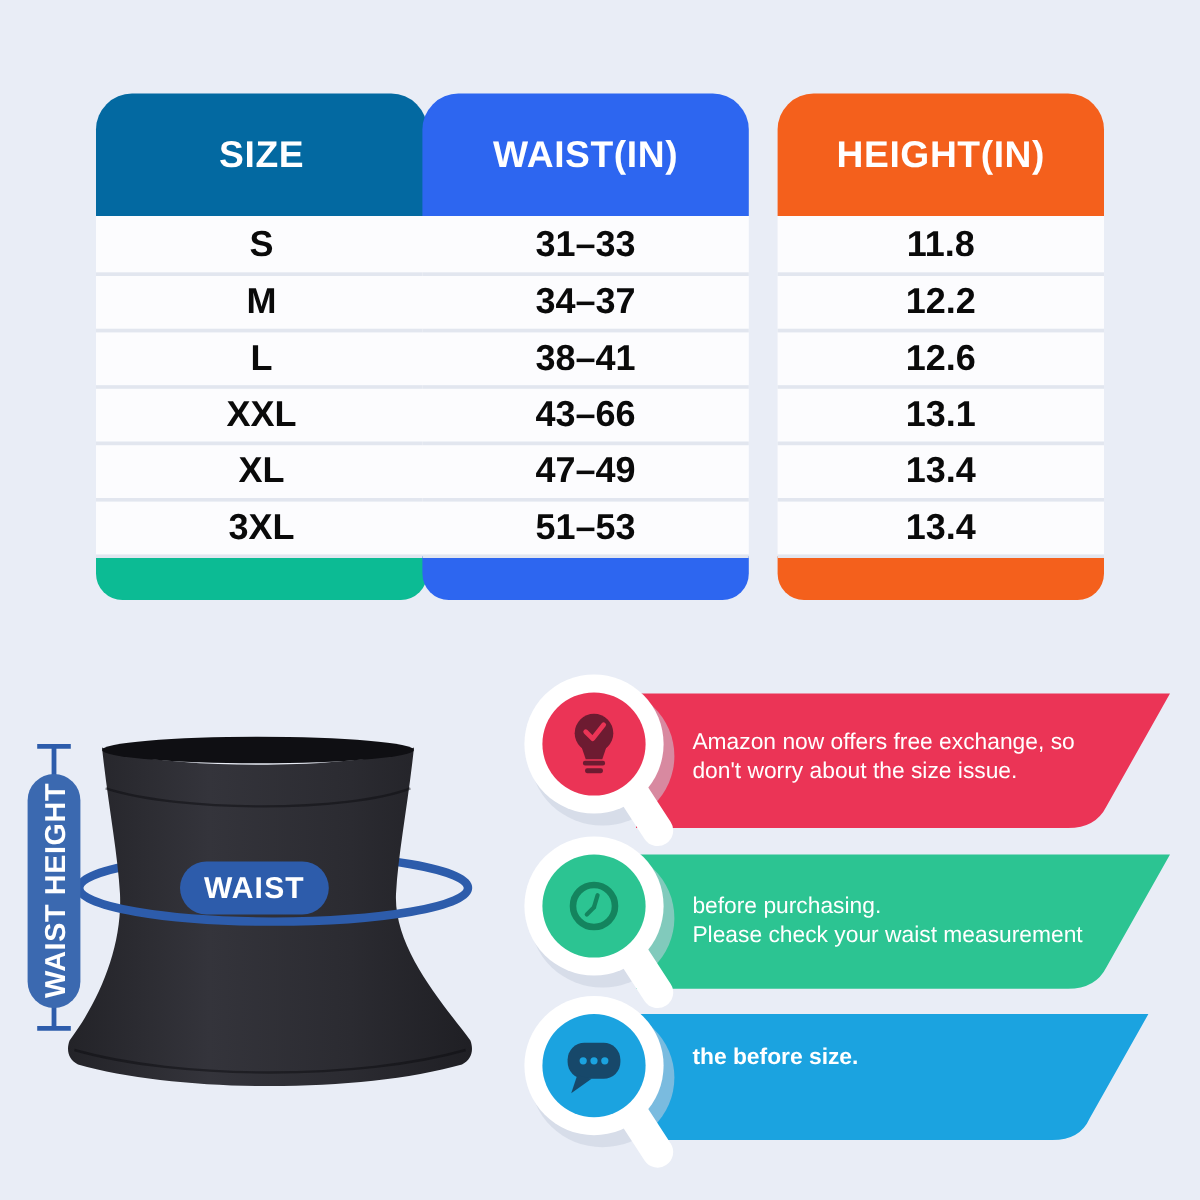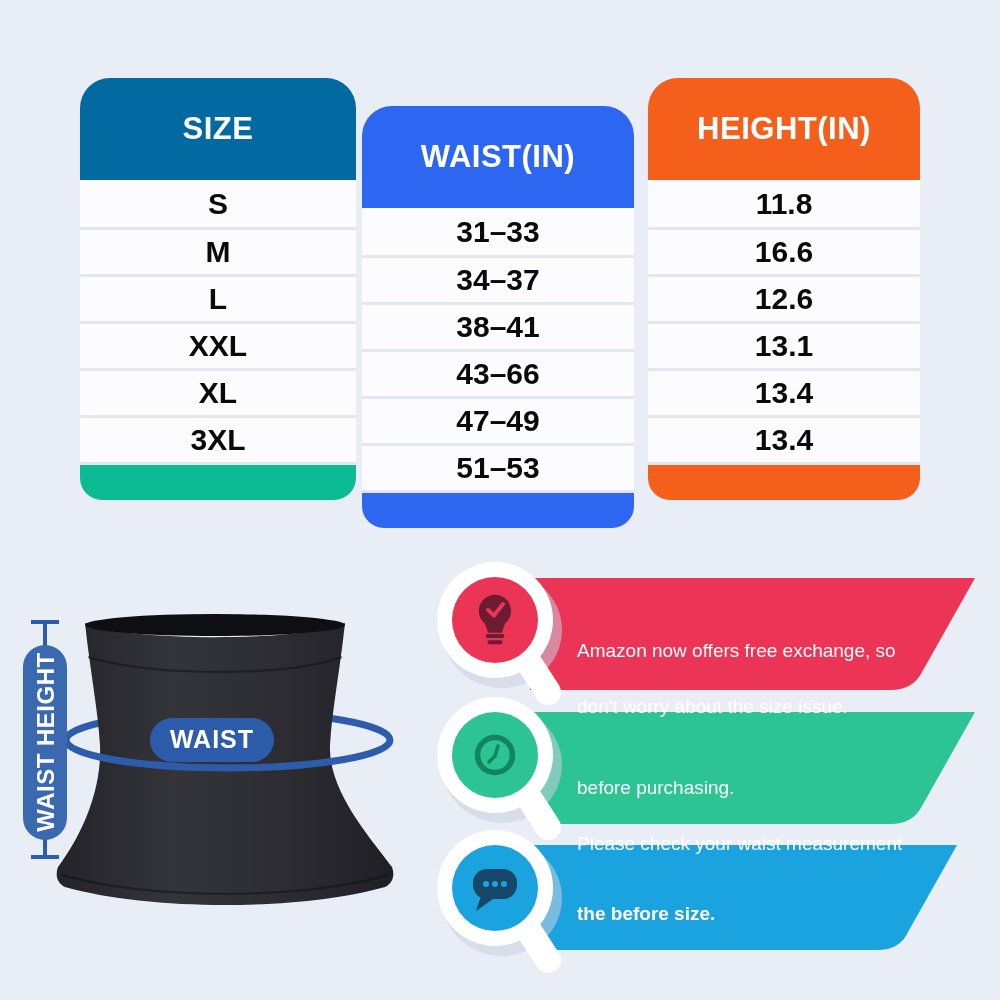--- a/index.html
+++ b/index.html
@@ -5,21 +5,21 @@
   html,body{margin:0;padding:0;}
   body{
     width:1000px;height:1000px;position:relative;overflow:hidden;
     background:#e9edf6;
     font-family:"Liberation Sans", sans-serif;
   }
   
   .size-table{position:absolute;left:80px;top:78px;width:840px;height:422px;}
   .col{position:absolute;top:0;}
   .col-size{left:0;width:276px;}
-  .col-waist{left:282px;width:272px;margin-top:28px;}
+  .col-waist{left:272px;width:272px;}
   .col-height{left:568px;width:272px;}
   .col-header{
     height:102px;border-radius:30px 30px 0 0;
     display:flex;align-items:center;justify-content:center;
     color:#fff;font-size:31px;font-weight:bold;letter-spacing:.5px;
   }
   .hdr-size{background:#0369a1;}
   .hdr-waist{background:#2d66f0;}
   .hdr-height{background:#f4601c;}
   .cell{
@@ -30,21 +30,21 @@
   .cell.first{height:47px;border-top:none;}
   .col-footer{height:35px;border-top:3px solid #e2e6ef;border-radius:0 0 22px 22px;}
   .ftr-size{background:#0cbb94;}
   .ftr-waist{background:#2d66f0;}
   .ftr-height{background:#f4601c;}
   
   .callout-text{
     position:absolute;left:577px;width:380px;color:#fff;
     font-size:19px;line-height:24px;
   }
-  .callout-text span{display:block;margin-top:32px;}
+  .callout-text span{display:block;}
   .callout-text.bold{font-weight:bold;}
   svg{position:absolute;display:block;}
 </style>
 </head>
 <body>
 
 <div class="size-table">
 
   <div class="col col-size">
     <div class="col-header hdr-size">
@@ -70,21 +70,21 @@
     <div class="cell">47–49</div>
     <div class="cell">51–53</div>
     <div class="col-footer ftr-waist"></div>
   </div>
 
   <div class="col col-height">
     <div class="col-header hdr-height">
       <span>HEIGHT(IN)</span>
     </div>
     <div class="cell first">11.8</div>
-    <div class="cell">16.6</div>
+    <div class="cell">12.2</div>
     <div class="cell">12.6</div>
     <div class="cell">13.1</div>
     <div class="cell">13.4</div>
     <div class="cell">13.4</div>
     <div class="col-footer ftr-height"></div>
   </div>
 </div>
 
 <svg style="left:0;top:595px" width="450" height="340" viewBox="0 0 450 340">
   <defs>

